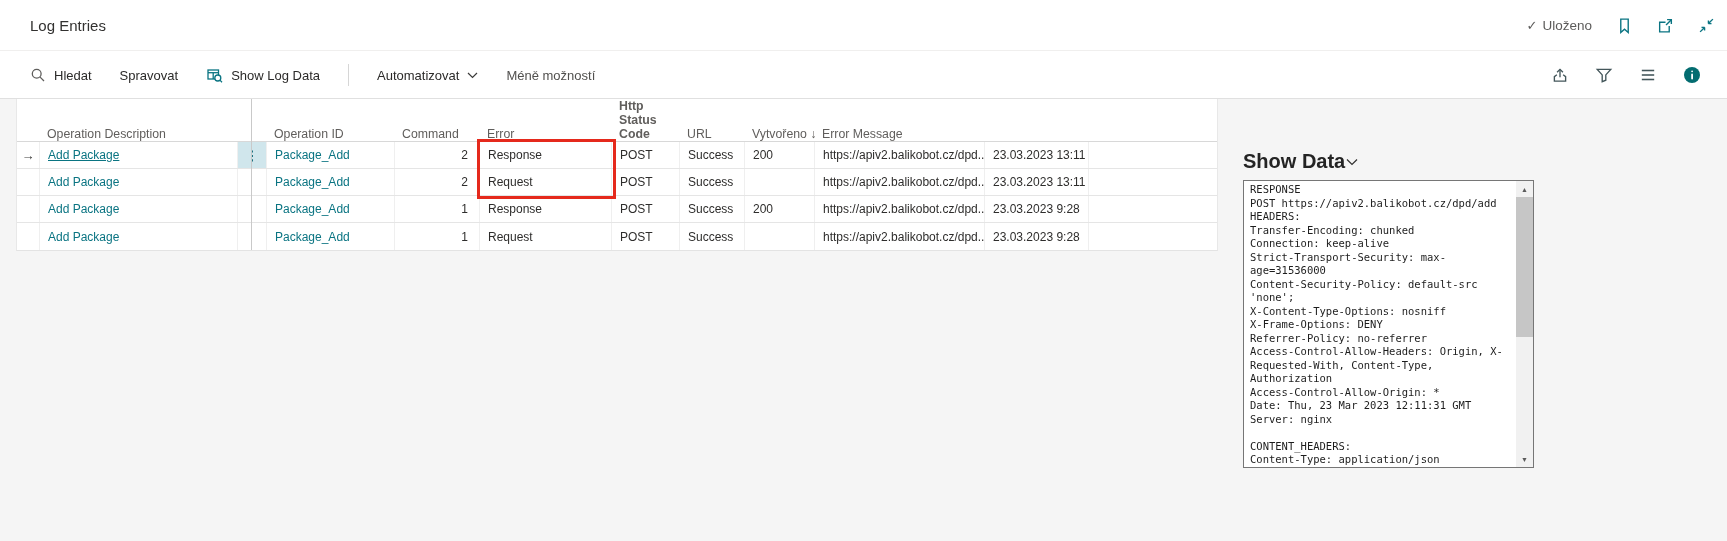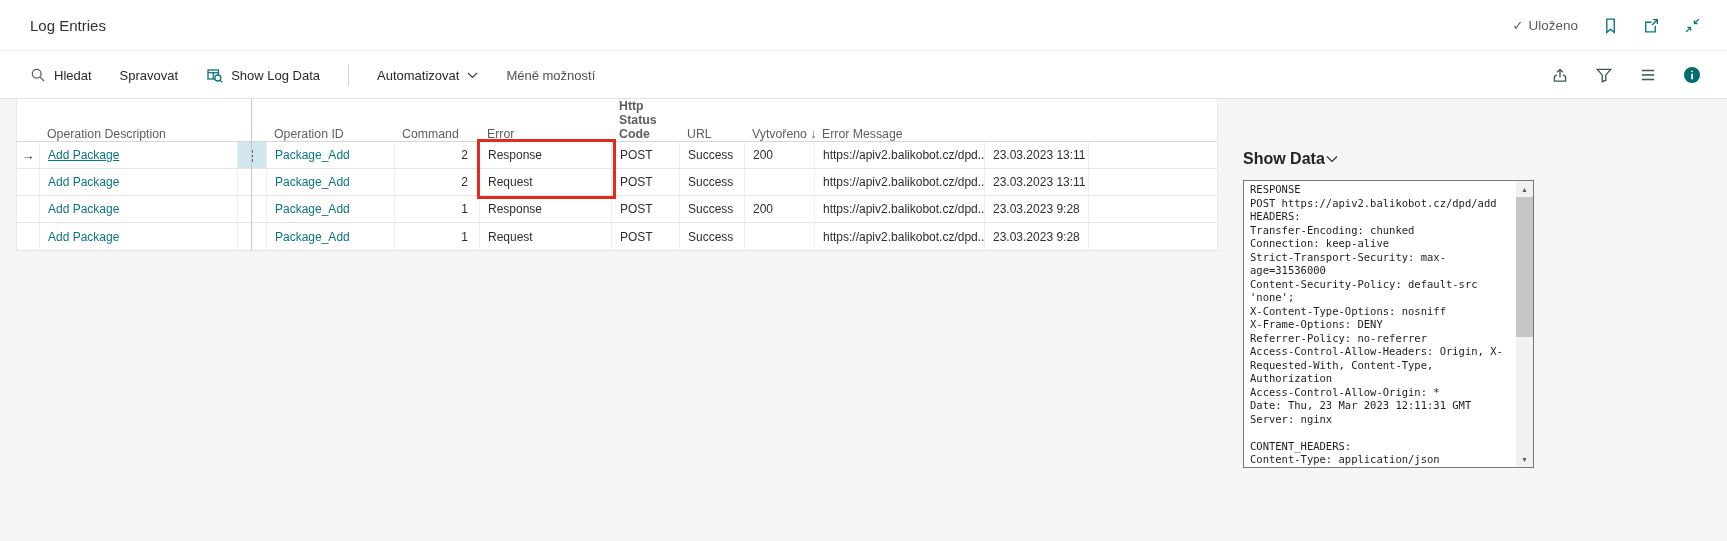--- a/index.html
+++ b/index.html
@@ -7,21 +7,21 @@
   body {
     width:1727px; height:541px; position:relative; overflow:hidden;
     background:#ffffff; font-family:"Liberation Sans", sans-serif;
     color:#323130; -webkit-font-smoothing:antialiased;
   }
   svg { display:block; }
 
   
   .titlebar { position:absolute; top:0; left:0; right:0; height:51px;
     border-bottom:1px solid #f0efee; display:flex; align-items:center;
-    justify-content:space-between; padding:0 26px 0 30px; background:#fff; }
+    justify-content:space-between; padding:0 12px 0 30px; background:#fff; }
   .page-title { font-size:15px; color:#323130; }
   .titlebar-right { display:flex; align-items:center; gap:24px; }
   .saved { display:flex; align-items:center; gap:5px; font-size:13.5px; color:#5c5b5a; }
   .saved .check { font-size:13px; color:#5c5b5a; }
   .tb-icon-btn { background:none; border:none; padding:0; cursor:pointer; }
 
   
   .toolbar { position:absolute; top:52px; left:0; right:0; height:46px;
     display:flex; align-items:center; justify-content:space-between;
     padding:0 26px 0 30px; background:#fff; }
@@ -56,21 +56,21 @@
   .dots { justify-content:center; padding:0; }
   .dots-active { background:#d0e6ec; color:#0f6878; font-weight:700; font-size:13px; }
   .freeze-divider { position:absolute; left:251px; top:0; width:1px; height:151px; background:#c9c9c9; z-index:3; }
 
   
   .highlight-box { position:absolute; left:477px; top:40px; width:139px; height:60px;
     border:3px solid #e5291c; z-index:5; pointer-events:none; }
 
   
   .factbox-title { position:absolute; left:1243px; top:51px; display:flex; align-items:center; gap:1px;
-    font-size:16px; font-weight:700; color:#242424; cursor:pointer; }
+    font-size:20px; font-weight:700; color:#242424; cursor:pointer; }
   .data-box { position:absolute; left:1243px; top:81px; width:291px; height:288px;
     background:#fff; border:1px solid #767676; display:flex; }
   .data-box pre { flex:1; margin:0; padding:2px 1px 2px 6px; overflow:hidden; white-space:pre;
     font-family:"DejaVu Sans Mono", monospace; font-size:10.5px; line-height:13.5px; color:#1d1d1d; }
   .scrollbar { width:17px; background:#f1f1f1; position:relative; flex:none; }
   .sb-btn { position:absolute; left:0; width:17px; height:16px; display:flex; align-items:center;
     justify-content:center; font-size:7px; color:#5a5a5a; cursor:pointer; }
   .sb-up { top:0; }
   .sb-down { bottom:0; }
   .sb-thumb { position:absolute; left:0; top:16px; width:17px; height:140px; background:#c6c6c6; cursor:pointer; }

